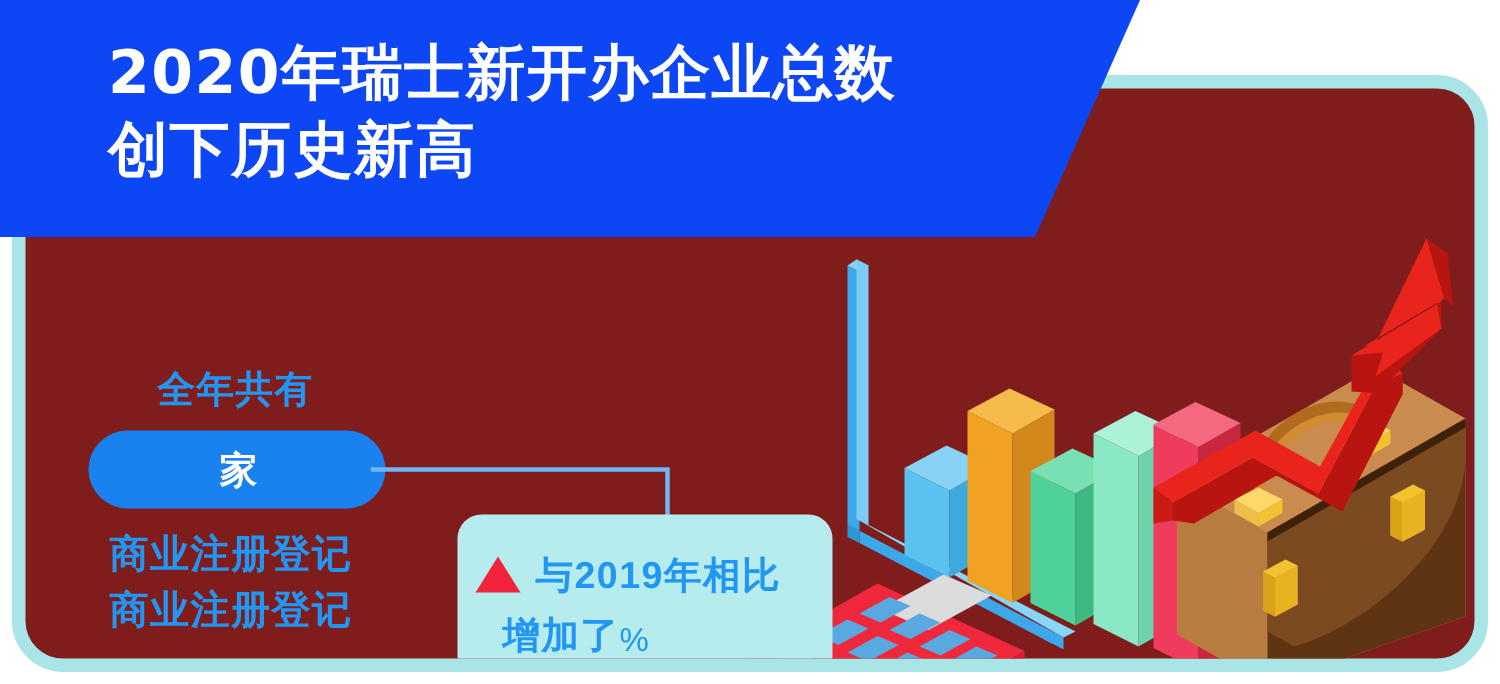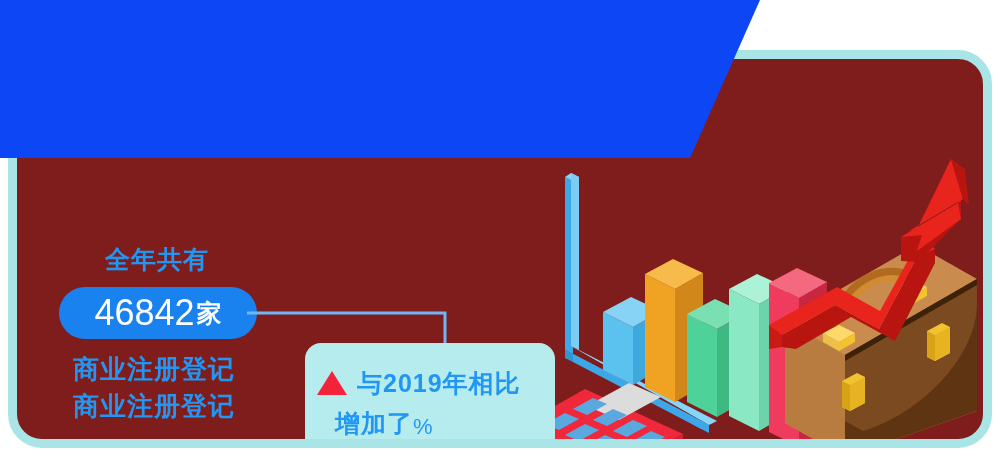--- a/index.html
+++ b/index.html
@@ -155,21 +155,20 @@
           <polygon points="596,372 616,361 630,367 610,378"></polygon>
           <polygon points="560,413 592,396 606,402 574,419"></polygon>
           <polygon points="614,383 634,372 648,378 628,389"></polygon>
         </g>
       </g>
     </svg>
 
     <div class="lead">全年共有</div>
 
     <div class="pill">
-      <span class="num">46842</span>
       <span class="unit">家</span>
     </div>
 
     <div class="sub">
       <span>商业注册登记</span>
       <span>商业注册登记</span>
     </div>
 
     <svg class="connector" width="220" height="80">
       <polyline points="0,14 198,14 198,74" fill="none" stroke="#6fb6f5" stroke-width="3"></polyline>
@@ -178,14 +177,18 @@
     <div class="callout"></div>
     <div class="tri"></div>
     <div class="c-l1">与2019年相比</div>
     <div class="c-l2">
       <span>增加了</span>
       <span class="pct">%</span>
     </div>
   </div>
 
   <div class="banner"></div>
+  <div class="banner-title">
+    <span>2020年瑞士新开办企业总数</span>
+    <span>创下历史新高</span>
+  </div>
 
 </div>
 
 </body></html>

